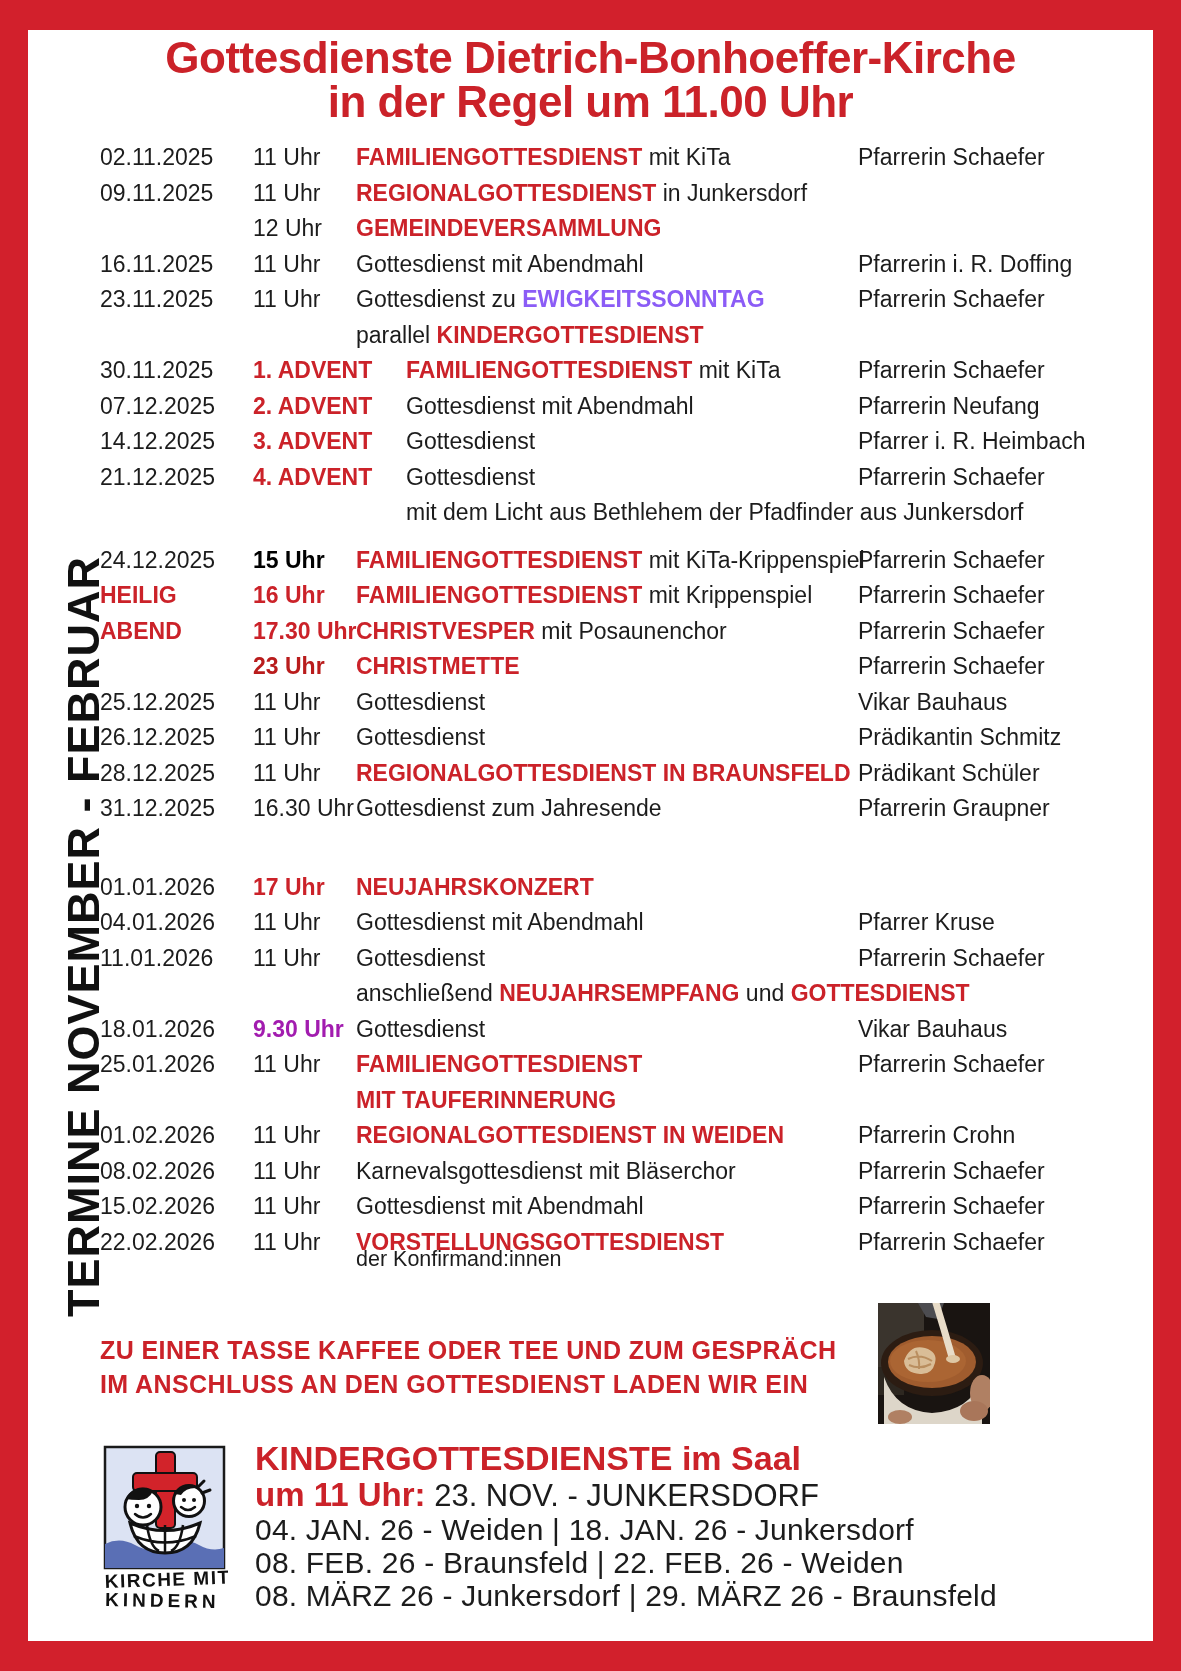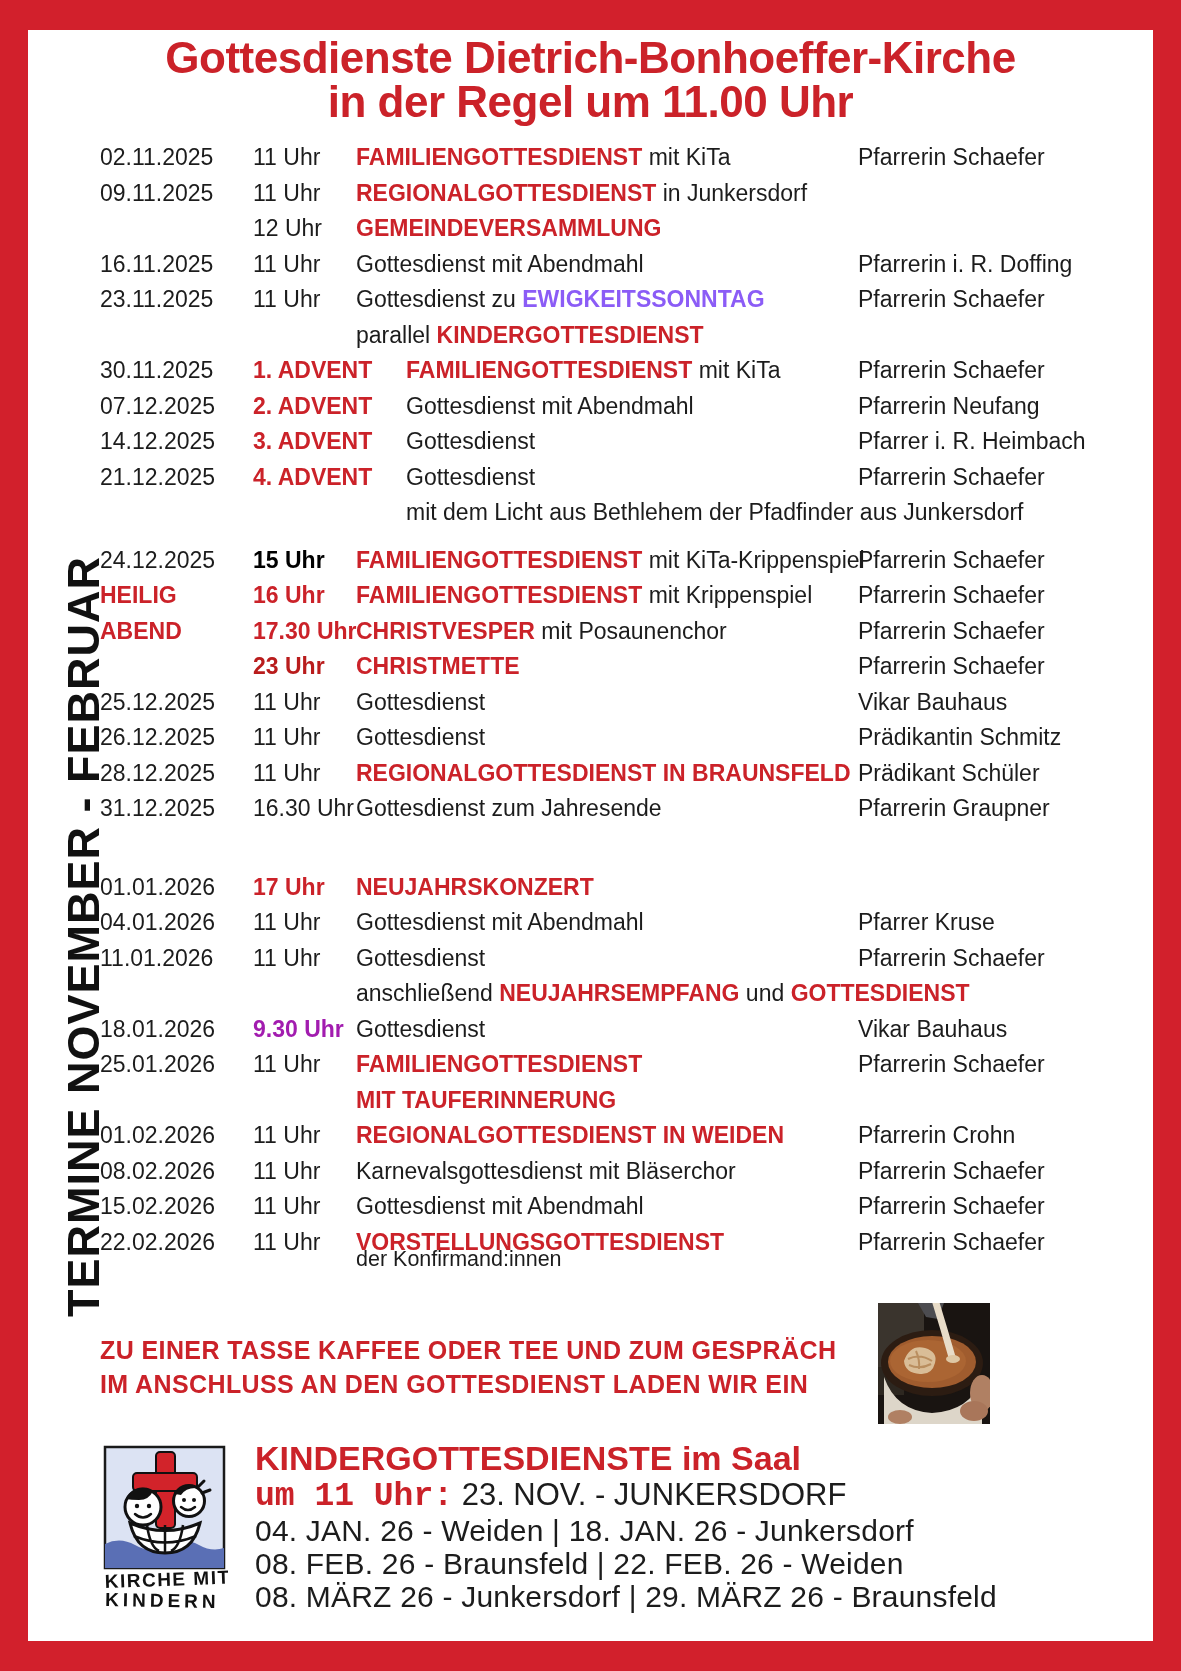--- a/index.html
+++ b/index.html
@@ -39,21 +39,21 @@
   .sp-l{height:43px;}
   .invite{
     position:absolute;left:72px;top:1303px;
     font-size:25px;font-weight:bold;line-height:34px;letter-spacing:0.4px;
   }
   .coffee{position:absolute;left:850px;top:1273px;}
   .logo{position:absolute;left:75px;top:1415px;}
   .kids{position:absolute;left:227px;top:1410px;}
   .kids-heading{margin:0;font-size:34px;line-height:37px;font-weight:bold;}
   .kids-timeline{font-size:31px;line-height:35px;}
-  .kids-timeline .pfx{font-size:33px;font-weight:bold;font-family:Liberation Mono, monospace;}
+  .kids-timeline .pfx{font-size:33px;font-weight:bold;}
   .kids-line{font-size:30px;line-height:33px;letter-spacing:0.2px;}
 </style>
 </head>
 <body>
 
 <div class="page" id="page" style="border-color: rgb(210, 32, 44);">
   <div class="inner">
 
     <div class="title" style="color: rgb(203, 34, 41);">
       <span>Gottesdienste Dietrich-Bonhoeffer-Kirche</span><br>

